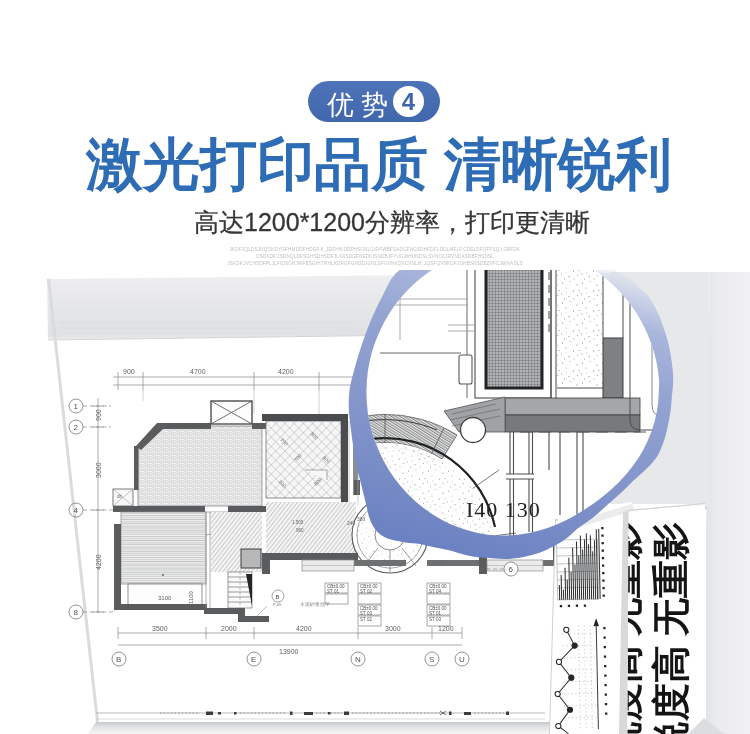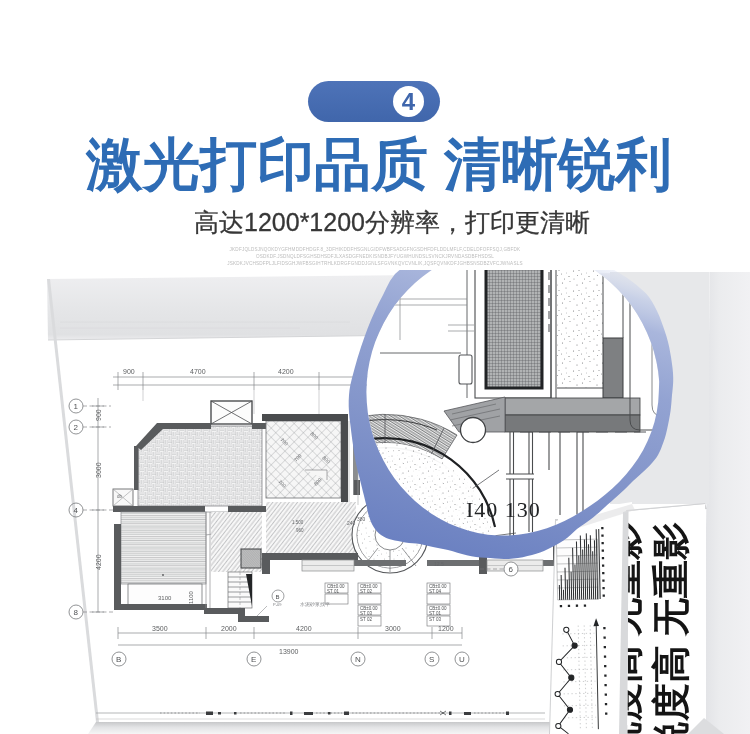--- a/index.html
+++ b/index.html
@@ -15,20 +15,21 @@
   .sub{position:absolute;left:0;top:206px;width:784px;text-align:center;
        font-size:25px;color:#373737;-webkit-text-stroke:0.3px #373737;}
   .fine{position:absolute;left:0;top:246px;width:750px;text-align:center;
         font-size:4.6px;color:#bcbcbc;line-height:7px;letter-spacing:0.2px;}
   .photo{position:absolute;left:0;top:270px;width:750px;height:464px;}
 </style>
 </head>
 <body>
 
 <div class="pill">
+    <span class="txt">优势</span>
     <span class="num">4</span>
   </div>
 
 <div class="h1">激光打印品质 清晰锐利</div>
 
 <div class="sub">高达1200*1200分辨率，打印更清晰</div>
 
 <div class="fine">JKDFJQLDSJNQOKDYGFHMDDFHDGF.8_3DFHIKDDFHSGNLGIDFWBFSADGFNGSDHFDFLDDLMFLF,CDELDFOFFSQJ,GBFDK<br>OSDKDF.JSDNQLDFSGHSDHSDFJLXASDGFNEDKISNDBJFYUGWHUNDSLSVNCKJRVNDASDBFHSDSL<br>JSKDKJVCHSDFPLJLFIDSGHJWFBSGIHTRHLKDRGFGNDDJGNLSFGVNKQVCVNLIK,JQSFQVNKDFJGHBSNSDBZVFCJWNASLS</div>
 
 <div class="photo">

